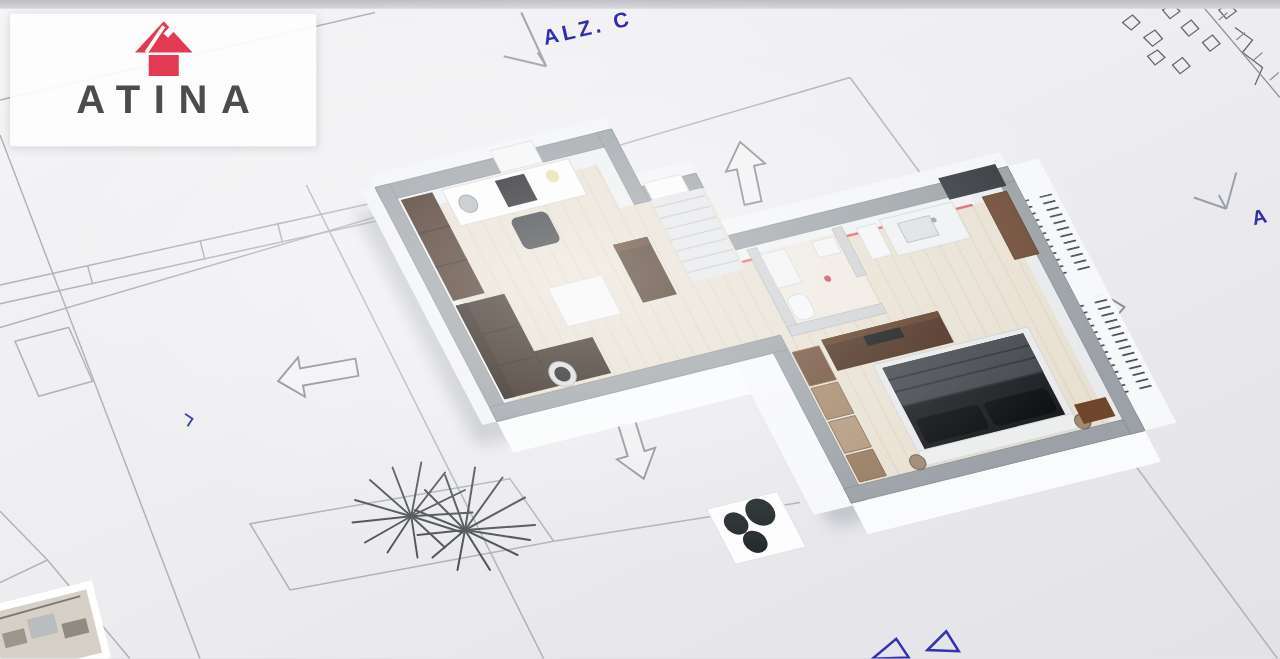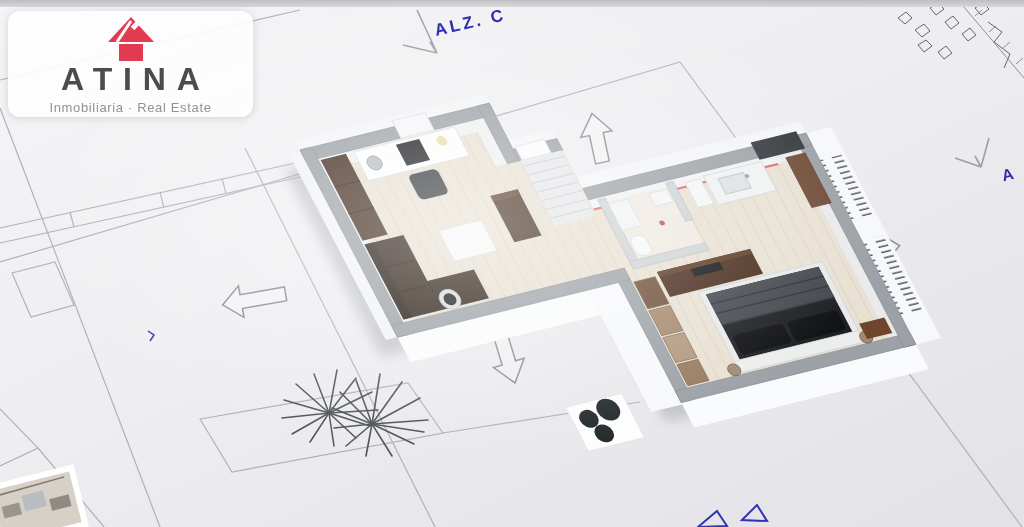--- a/index.html
+++ b/index.html
@@ -4,21 +4,21 @@
 <style>
   html,body{margin:0;padding:0;background:#dcdce0;font-family:"Liberation Sans",sans-serif;}
   .stage{position:relative;width:1024px;height:527px;overflow:hidden;
          background:linear-gradient(155deg,#f5f5f7 0%,#eeeef1 45%,#e2e2e7 100%);}
   .stage::after{content:"";position:absolute;inset:0;pointer-events:none;
          background:radial-gradient(ellipse at 45% 42%, rgba(255,255,255,.45) 0%, rgba(255,255,255,0) 55%);}
   .top-strip{position:absolute;left:0;top:0;width:1024px;height:7px;
          background:linear-gradient(#bdbdc2,#d8d8dc);}
   .scene-svg{position:absolute;left:0;top:0;}
   .logo-card{position:absolute;left:8px;top:11px;width:245px;height:106px;
-         background:rgba(253,253,253,0.93);border-radius:12px;
+         background:rgba(253,253,253,0.93);border-radius:2px;
          box-shadow:0 1px 8px rgba(60,60,70,.18);
          display:flex;flex-direction:column;align-items:center;justify-content:flex-start;z-index:5;}
   .logo-house{margin-top:6px;}
   .logo-brand{font-size:32px;font-weight:600;color:#4c4c4e;letter-spacing:.34em;
          margin-left:.34em;line-height:1;margin-top:2px;}
   .logo-tagline{font-size:13px;color:#909296;letter-spacing:.05em;margin-top:5px;}
   .alz-label{position:absolute;left:434px;top:13px;color:#2e2eb0;font-weight:bold;
          font-size:17px;letter-spacing:3px;transform:rotate(-13deg);z-index:4;}
   .edge-label{position:absolute;left:1002px;top:166px;color:#2e2eb0;font-weight:bold;
          font-size:16px;transform:rotate(-13deg);z-index:4;}
@@ -266,20 +266,19 @@
   </svg>
 
   <div class="logo-card">
     <svg class="logo-house" width="48" height="44" viewBox="0 0 48 44">
       <polygon points="24,0 47,25 1,25" fill="#e23a50"></polygon>
       <rect x="28" y="0" width="5" height="13" fill="#fdfdfd" transform="rotate(43 30 6)"></rect>
       <line x1="10" y1="25" x2="24" y2="4" stroke="#fdfdfd" stroke-width="3"></line>
       <rect x="12" y="27" width="24" height="17" fill="#e23a50"></rect>
     </svg>
     <div class="logo-brand">ATINA</div>
-    <div class="logo-tagline">Inmobiliaria · Real Estate</div>
   </div>
 
   <div class="alz-label">ALZ. C</div>
   <div class="edge-label">A</div>
 
   <div class="top-strip"></div>
 </div>
 
 </body></html>

